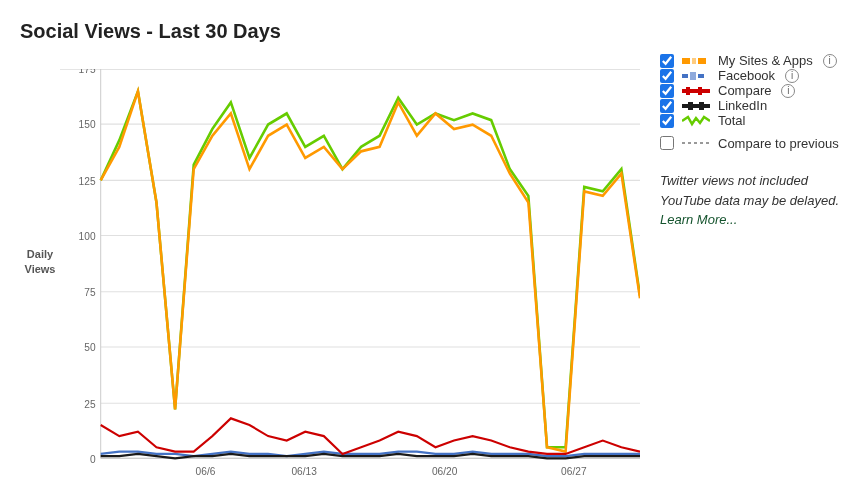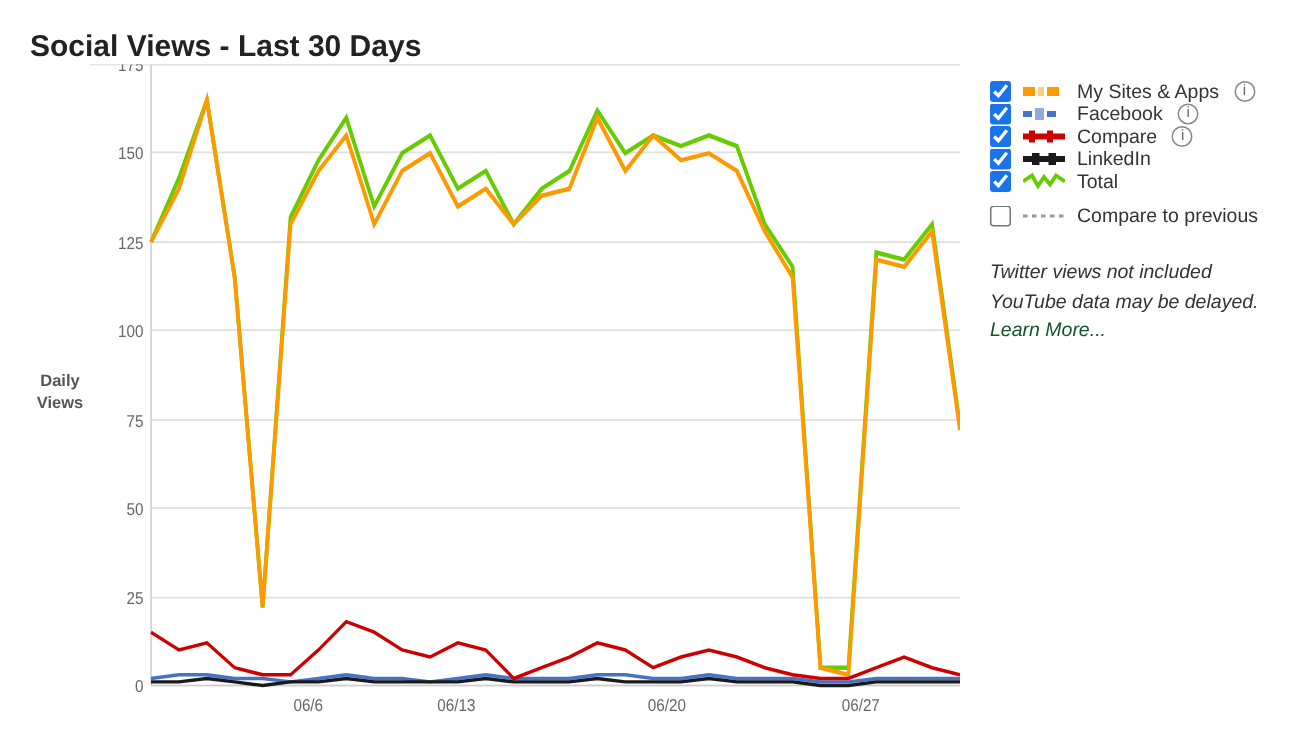--- a/index.html
+++ b/index.html
@@ -44,20 +44,21 @@
       font-weight: bold;
     }
     .chart-inner {
       flex: 1;
       display: flex;
       flex-direction: column;
     }
     .chart-svg-area {
       flex: 1;
       position: relative;
+      margin-top: 26px;
     }
     svg.chart {
       width: 100%;
       height: 100%;
     }
     .legend {
       width: 200px;
       padding-left: 20px;
       padding-top: 10px;
       display: flex;
@@ -95,21 +96,21 @@
       border-radius: 50%;
       border: 1px solid #888;
       font-size: 10px;
       color: #666;
       cursor: pointer;
       margin-left: 2px;
     }
     .compare-section {
       margin-top: 8px;
       display: flex;
-      align-items: flex-end;
+      align-items: flex-start;
       gap: 8px;
     }
     .compare-checkbox {
       width: 14px;
       height: 14px;
       cursor: pointer;
     }
     .notes {
       margin-top: 20px;
     }

